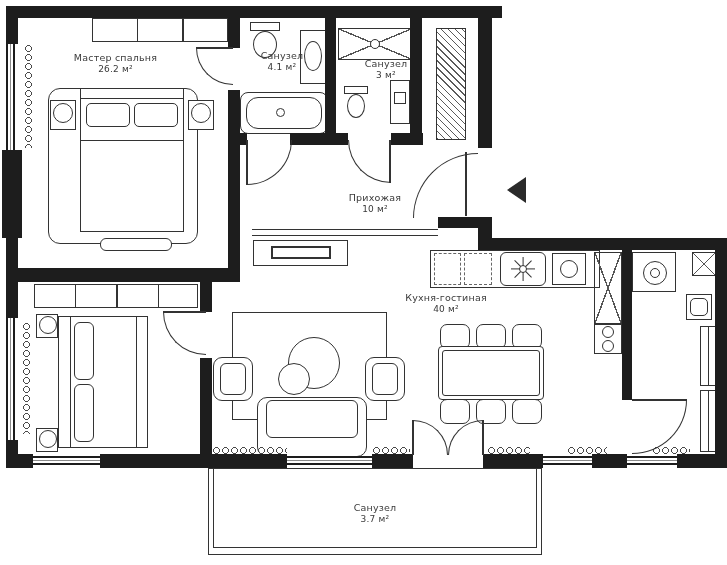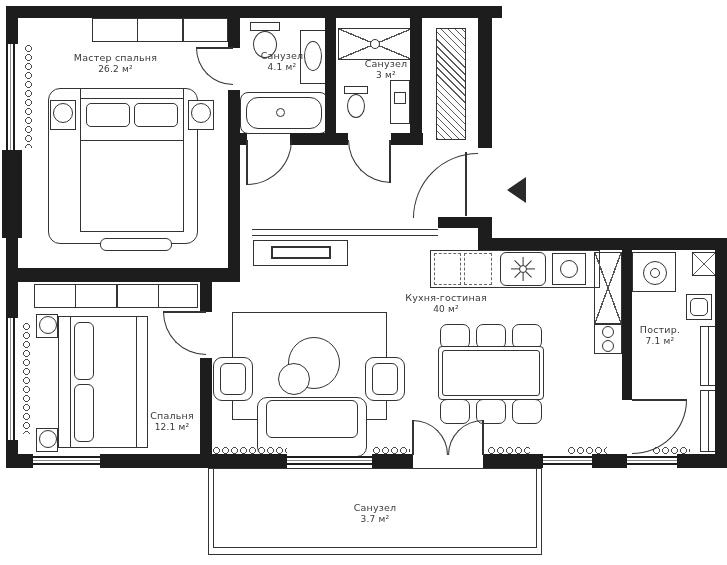--- a/index.html
+++ b/index.html
@@ -203,30 +203,26 @@
     <div class="area">26.2 м²</div>
   </div>
   <div class="label" style="left:242px;top:50px;width:80px">
     <div>Санузел</div>
     <div class="area">4.1 м²</div>
   </div>
   <div class="label" style="left:350px;top:58px;width:72px">
     <div>Санузел</div>
     <div class="area">3 м²</div>
   </div>
+  <div class="label" style="left:330px;top:192px;width:90px">
+    <div>Прихожая</div>
+    <div class="area">10 м²</div>
+  </div>
   <div class="label" style="left:392px;top:292px;width:108px">
     <div>Кухня-гостиная</div>
     <div class="area">40 м²</div>
   </div>
-  <div class="label" style="left:624px;top:324px;width:72px">
-    <div>Постир.</div>
-    <div class="area">7.1 м²</div>
-  </div>
-  <div class="label" style="left:130px;top:410px;width:84px">
-    <div>Спальня</div>
-    <div class="area">12.1 м²</div>
-  </div>
   <div class="label" style="left:325px;top:502px;width:100px">
     <div>Санузел</div>
     <div class="area">3.7 м²</div>
   </div>
 
 </div>
 
 </body></html>

